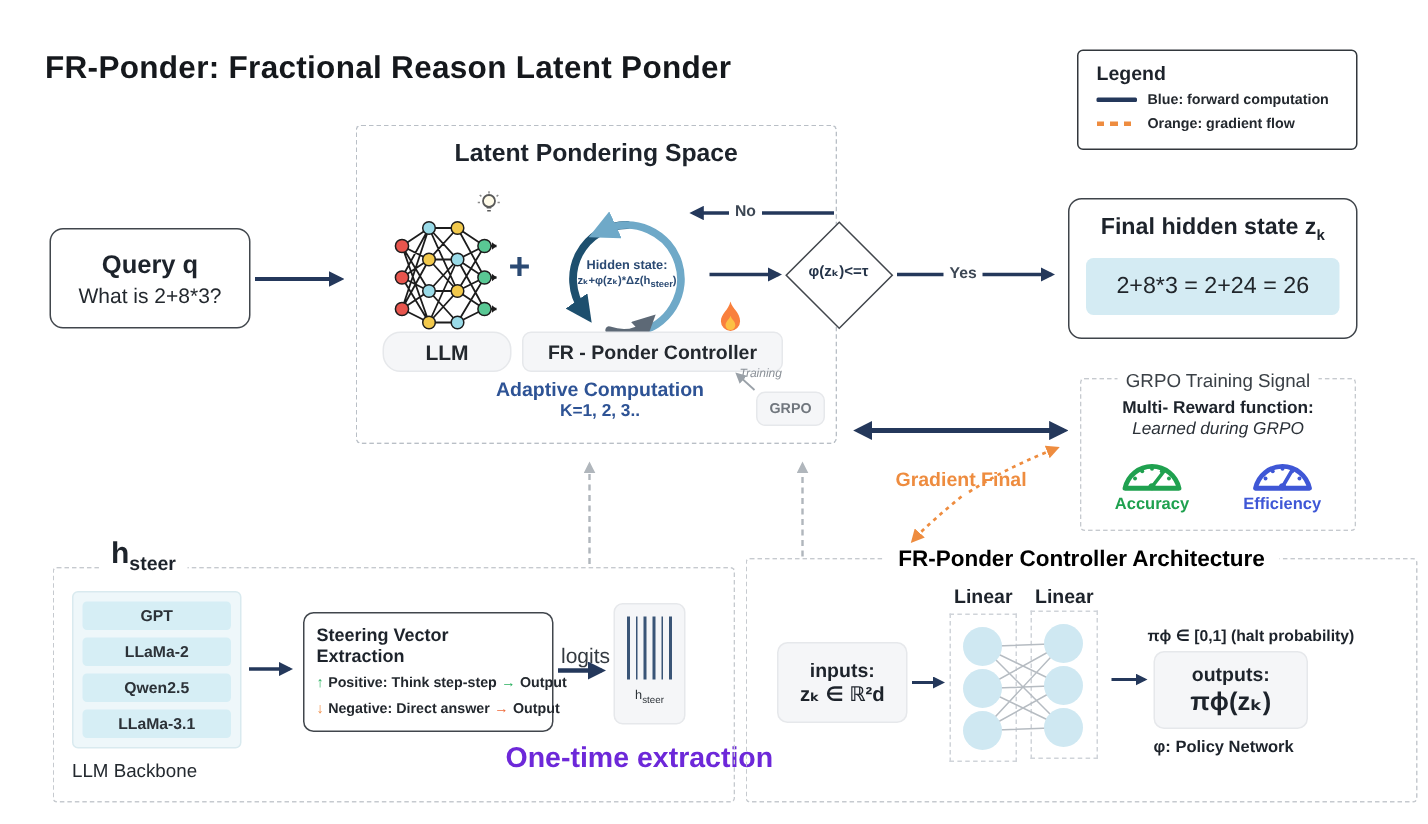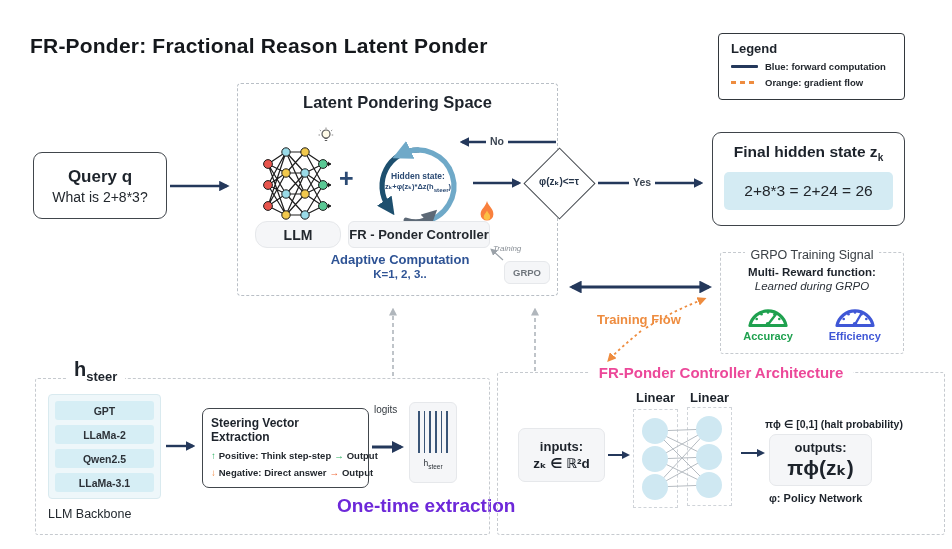--- a/index.html
+++ b/index.html
@@ -30,21 +30,21 @@
   .llm-net { left:261px; top:138px; }
   .bulb { left:317px; top:127px; }
   .plus-sign { left:339px; top:164px; font-size:25px; font-weight:600; color:#2b4a73; }
   .loop { left:366px; top:137px; width:104px; height:98px; }
   .loop svg { position:absolute; left:0; top:0; }
   .loop-text { position:absolute; left:0; top:34px; width:104px; text-align:center; color:#2b4a73; line-height:1.25; }
   .loop-l1 { font-size:8.5px; font-weight:700; }
   .loop-l2 { font-size:7.5px; font-weight:700; }
   .chip { background:#f5f6f8; border:1px solid #e6e8eb; border-radius:6px; display:flex; align-items:center; justify-content:center; }
   .llm-chip { left:255px; top:221px; width:86px; height:27px; font-size:14px; font-weight:600; color:#23282e;border-radius:12px; }
-  .controller-chip { left:348px; top:221px; width:142px; height:27px; font-size:13px; font-weight:600; color:#23282e; }
+  .controller-chip { left:348px; top:221px; width:174px; height:27px; font-size:13px; font-weight:600; color:#23282e; }
   .flame { left:477px; top:200px; }
   .adaptive { left:295px; top:252px; width:210px; text-align:center; color:#2e5395; }
   .adaptive-l1 { font-size:13px; font-weight:800; }
   .adaptive-l2 { font-size:11.5px; font-weight:700; margin-top:1px; }
   .training-label { left:493px; top:244px; font-size:8px; font-style:italic; color:#8a9097; }
   .grpo-badge { left:504px; top:261px; width:46px; height:23px; font-size:9.5px; font-weight:600; color:#70767d; z-index:4; }
 
   
   .diamond { left:534px; top:158px; width:51px; height:51px; background:#fff; border:1.5px solid #41464c; transform:rotate(45deg); z-index:3; }
   .diamond-text { left:519px; top:176px; width:80px; text-align:center; font-size:10px; font-weight:700; color:#253449; z-index:4; }
@@ -79,45 +79,45 @@
   .backbone { left:48px; top:394px; width:113px; height:105px; background:#eef7fa; border:1px solid #d9eaef; border-radius:4px; padding:6px; display:flex; flex-direction:column; gap:5px; }
   .backbone-item { height:19px; background:#d6eef5; border-radius:3px; display:flex; align-items:center; justify-content:center; font-size:10.5px; font-weight:600; color:#2c3238; }
   .backbone-label { left:48px; top:507px; font-size:12.5px; color:#23292f; }
   .steering-box { left:202px; top:408px; width:167px; height:80px; border:1.7px solid #41464c; border-radius:7px; background:#fff; padding:7px 8px 0; }
   .steering-title { font-size:12px; font-weight:800; }
   .steering-line { display:flex; align-items:center; gap:3px; margin-top:6px; font-size:9.5px; font-weight:600; color:#23282e; white-space:nowrap; }
   .dir-up { color:#2ab05f; font-weight:700; }
   .dir-down { color:#ef8a44; font-weight:700; }
   .flow-green { color:#2ab05f; }
   .flow-orange { color:#ef6a3a; }
-  .logits-label { left:374px; top:404px; font-size:10px; color:#343a40; }
+  .logits-label { left:374px; top:429px; font-size:14px; color:#343a40; }
   .vector-chip { left:409px; top:402px; width:48px; height:81px; flex-direction:column; gap:5px; padding-top:8px; justify-content:flex-start; }
   .bars { display:flex; gap:4px; }
   .bar { width:1.6px; height:42px; background:#3a5577; }
   .vector-label { font-size:8.5px; color:#2c3238; }
   .vector-label sub { font-size:6.5px; }
   .onetime { left:337px; top:495px; font-size:19px; font-weight:700; color:#6d28d9; }
 
   
   .arch-box { left:497px; top:372px; width:448px; height:163px; border:1.5px dashed #c6cacf; border-radius:3px; }
   .arch-title { left:497px; top:364px; width:448px; text-align:center; z-index:4; }
-  .arch-title span { background:#fff; padding:0 10px; font-size:15px; font-weight:600; color:#ec4899; }
+  .arch-title span { background:#fff; padding:0 10px; font-size:15px; font-weight:600; color:#000000; }
   .inputs-chip { left:518px; top:428px; width:87px; height:54px; flex-direction:column; gap:1px; border-radius:7px; }
   .io-l1 { font-size:13px; font-weight:800; }
   .io-l2 { font-size:13.5px; font-weight:800; }
   .nn-col { border:1px dashed #d0d4d9; background:transparent; }
   .nn-col1 { left:633px; top:409px; width:45px; height:99px; }
   .nn-col2 { left:687px; top:407px; width:45px; height:99px; }
   .linear-label { width:45px; text-align:center; font-size:13px; font-weight:800; }
   .linear1 { left:633px; top:390px; }
   .linear2 { left:687px; top:390px; }
   .arch-net { left:633px; top:407px; z-index:2; }
   .halt-note { left:765px; top:418px; font-size:10.5px; font-weight:700; white-space:nowrap; }
   .outputs-chip { left:769px; top:434px; width:103px; height:52px; flex-direction:column; gap:1px; border-radius:7px; }
-  .outputs-chip .io-l2 { font-size:21px; }
+  .outputs-chip .io-l2 { font-size:17px; }
   .policy-note { left:769px; top:492px; font-size:11px; font-weight:700; }
 
   .overlay { left:0; top:0; z-index:6; pointer-events:none; }
   .under { z-index:1; }
 </style>
 </head>
 <body>
 
 <div class="stage">
 
@@ -252,21 +252,21 @@
             <circle cx="29.5" cy="16.2" r="1.3"></circle>
             <circle cx="34.3" cy="21" r="1.3"></circle>
           </g>
         <line x1="23" y1="26.5" x2="30" y2="14.5" stroke="currentColor" stroke-width="2.4" stroke-linecap="round"></line>
         <circle cx="23" cy="26.5" r="2.4" fill="currentColor"></circle>
       </svg>
       <div class="gauge-label">Efficiency</div>
     </div>
   </div>
 
-  <div class="abs gradflow-label">Training Flow</div>
+  <div class="abs gradflow-label">Gradient Final</div>
 
   <div class="abs hsteer-box under"></div>
   <div class="abs hsteer-title"><span>h</span><sub>steer</sub></div>
   <div class="abs backbone">
     <div class="backbone-item">GPT</div>
     <div class="backbone-item">LLaMa-2</div>
     <div class="backbone-item">Qwen2.5</div>
     <div class="backbone-item">LLaMa-3.1</div>
   </div>
   <div class="abs backbone-label">LLM Backbone</div>

